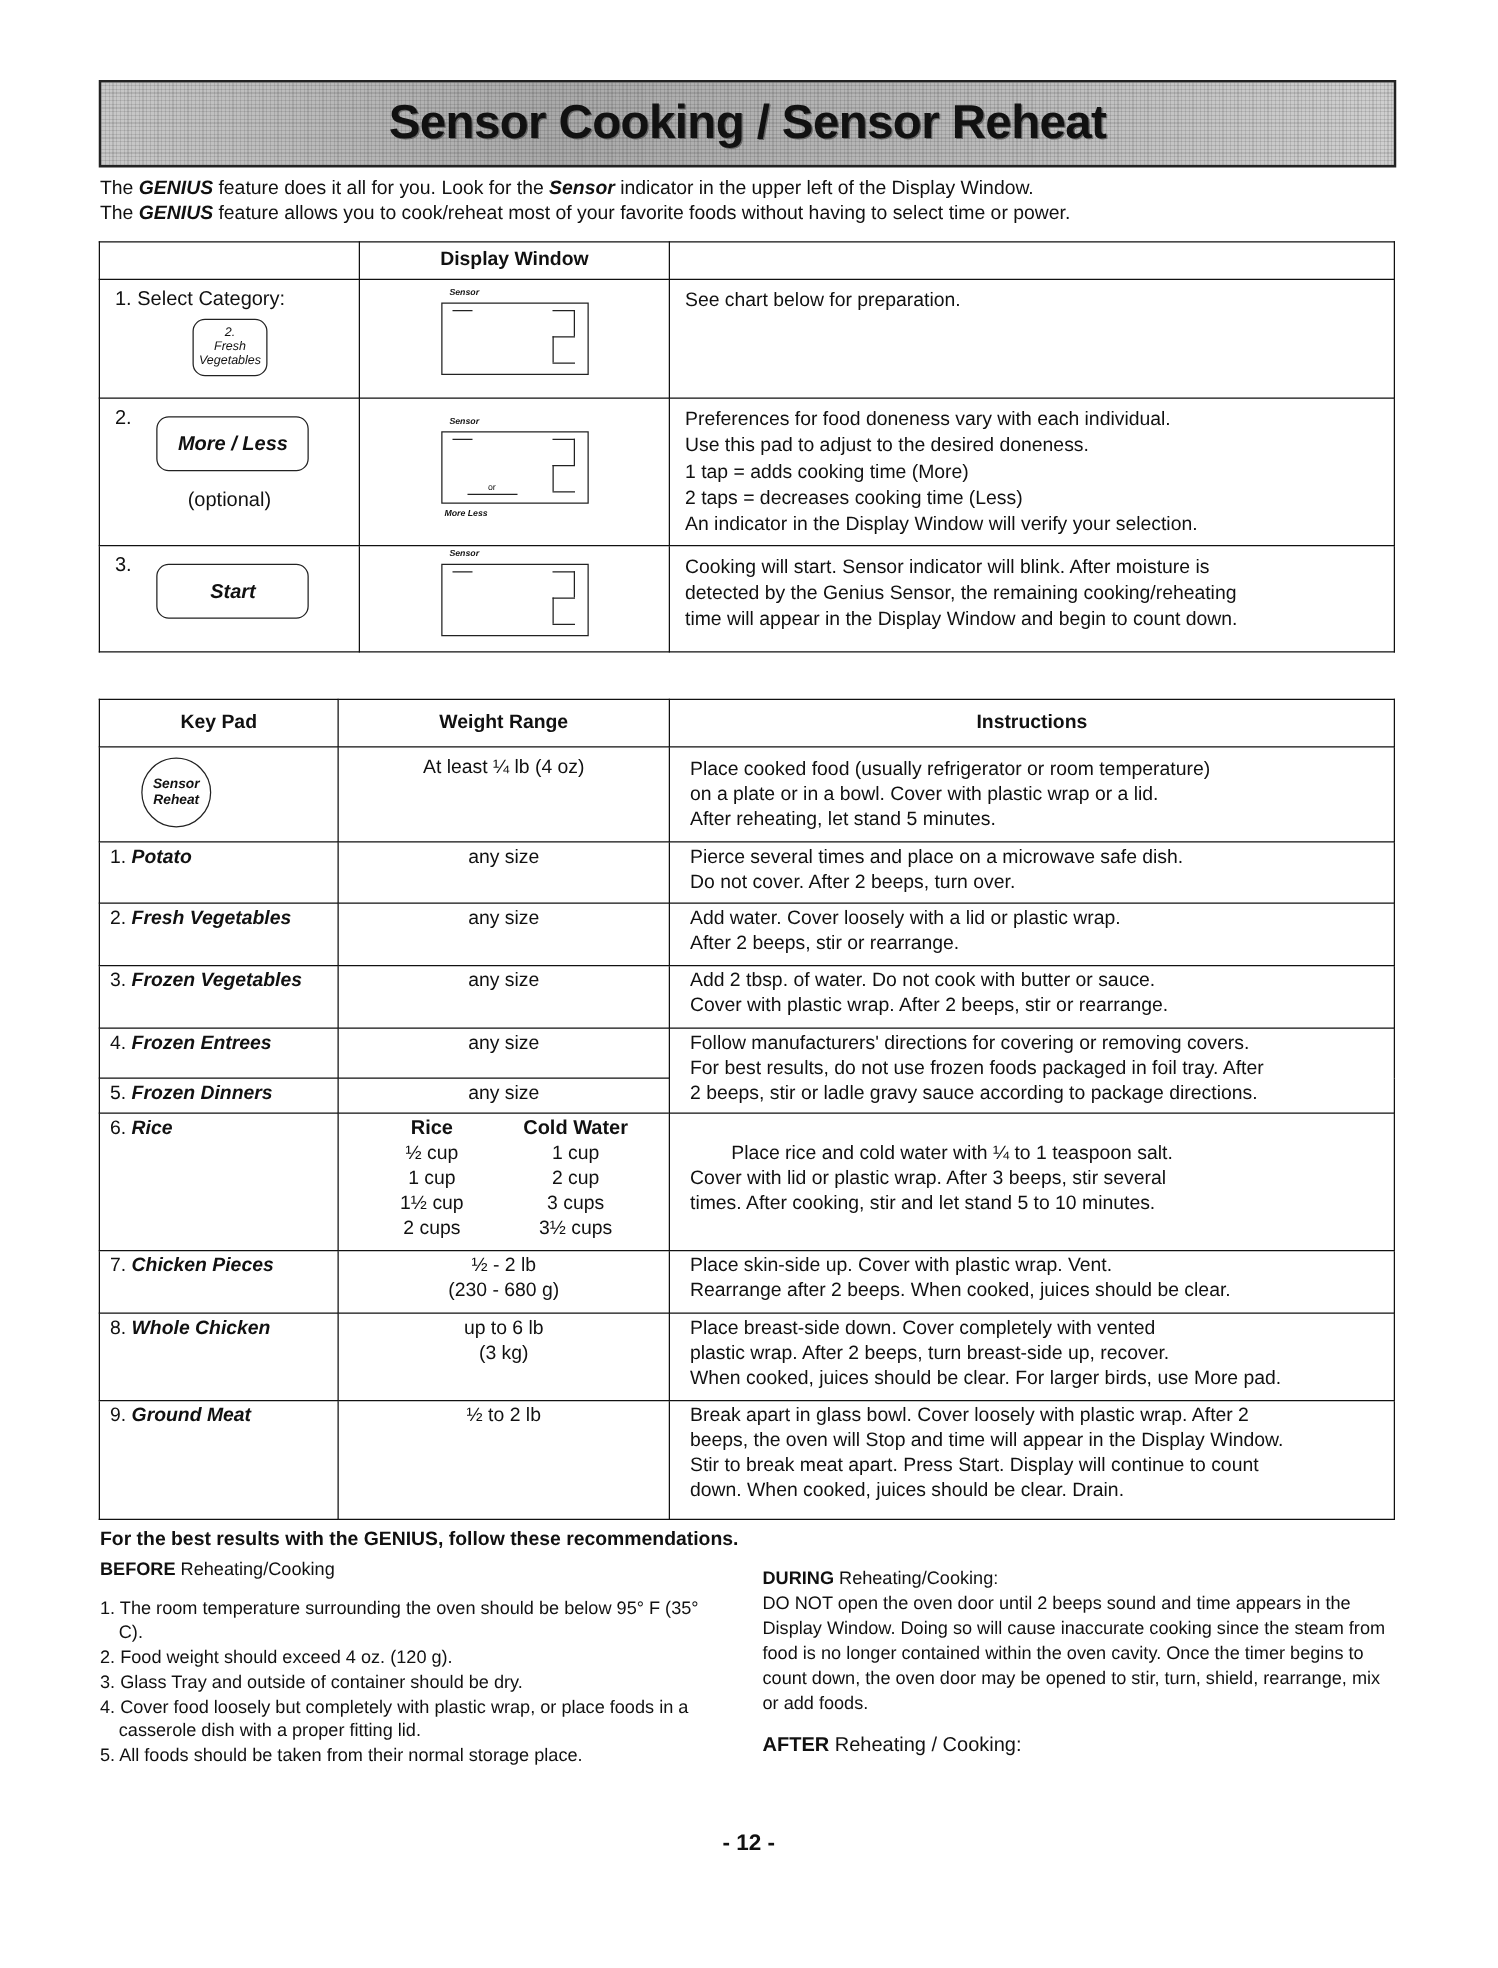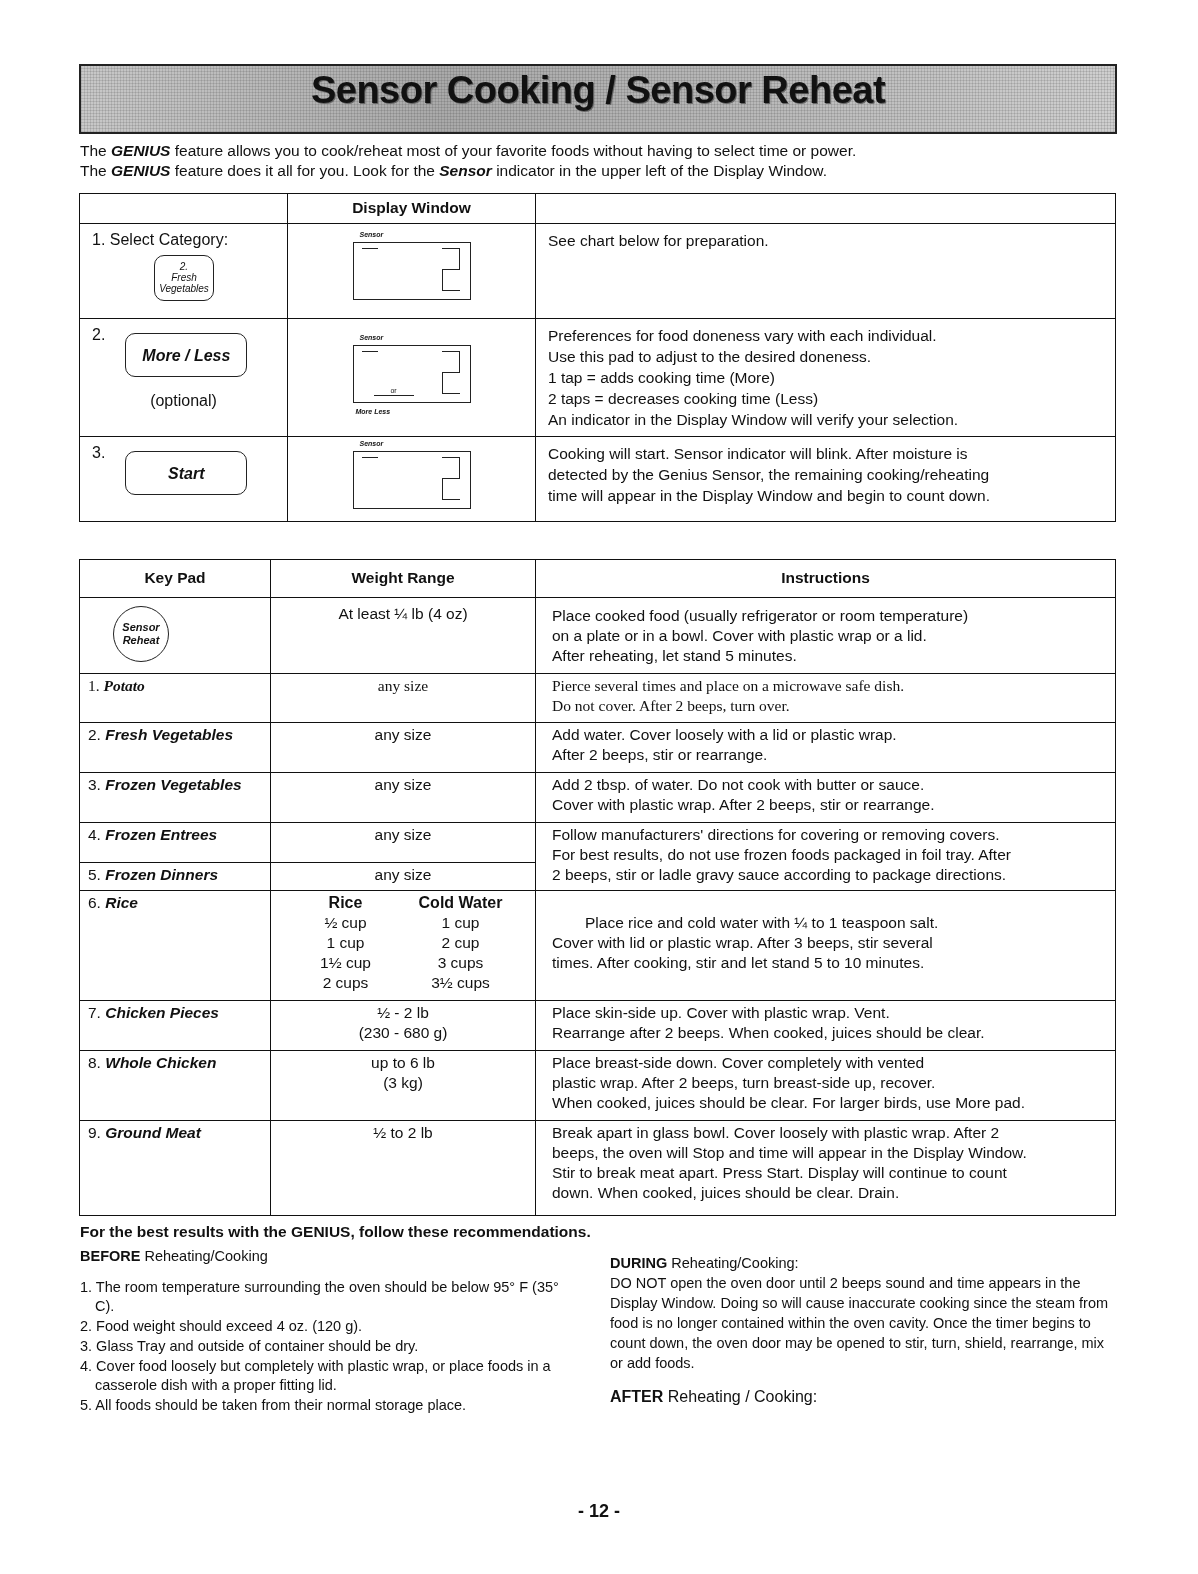--- a/index.html
+++ b/index.html
@@ -6,21 +6,21 @@
   html, body { width: 1198px; height: 1574px; background: #ffffff; }
   body { position: relative; font-family: "Liberation Sans", sans-serif; color: #111; font-size: 15.5px; line-height: 1.3; }
 
   .banner {
     position: absolute; left: 79px; top: 64px; width: 1038px; height: 70px;
     border: 2px solid #222;
     background:
       repeating-linear-gradient(0deg, rgba(0,0,0,0.10) 0 1px, transparent 1px 3px),
       repeating-linear-gradient(90deg, rgba(0,0,0,0.10) 0 1px, transparent 1px 3px),
       linear-gradient(90deg, #c8c8c8, #a9a9a9 35%, #b8b8b8 65%, #cfcfcf);
-    display: flex; align-items: flex-start; justify-content: center;
+    display: flex; align-items: center; justify-content: center;
   }
   .banner h1 {
     font-family: "Liberation Sans", sans-serif; font-weight: bold; font-size: 38px;
     letter-spacing: -0.5px; color: #111;
     text-shadow: 1px 1px 0 #666;
   }
 
   .intro { position: absolute; left: 80px; top: 141px; width: 1040px; font-size: 15.5px; line-height: 20px; }
   .intro b { font-style: italic; }
 
@@ -79,35 +79,35 @@
 
   .rec-title { position: absolute; left: 80px; top: 1222px; font-weight: bold; font-size: 15.5px; }
   .before-col { position: absolute; left: 80px; top: 1247px; width: 500px; font-size: 14.5px; line-height: 19px; }
   .before-col .head { margin-bottom: 12px; }
   .before-col ol { list-style: none; }
   .before-col li { padding-left: 15px; text-indent: -15px; margin-bottom: 1px; }
   .during-col { position: absolute; left: 610px; top: 1253px; width: 510px; font-size: 14.5px; line-height: 20px; }
   .during-col .after-head { margin-top: 14px; font-size: 16px; }
   .during-col .after-text { font-size: 16px; }
 
-  .page-num { position: absolute; left: 0; right: 0; top: 1500px; text-align: center; font-weight: bold; font-size: 18px; }
+  .page-num { position: absolute; left: 0; right: 0; top: 1463px; text-align: center; font-weight: bold; font-size: 18px; }
 </style>
 </head>
 <body>
 
 <div class="banner">
   <h1>Sensor Cooking / Sensor Reheat</h1>
 </div>
 
 <div class="intro">
   <div>
+    <span>The </span><b>GENIUS</b><span> feature does it all for you.  Look for the </span><b>Sensor</b><span> indicator in the upper left of the Display Window.</span>
+  </div>
+  <div>
     <span>The </span><b>GENIUS</b><span> feature allows you to cook/reheat most of your favorite foods without having to select time or power.</span>
-  </div>
-  <div>
-    <span>The </span><b>GENIUS</b><span> feature does it all for you.  Look for the </span><b>Sensor</b><span> indicator in the upper left of the Display Window.</span>
   </div>
 </div>
 
 <table class="steps">
   <tbody>
       <tr>
     <th class="c1"></th>
     <th class="c2">Display Window</th>
     <th></th>
   </tr>
@@ -217,21 +217,21 @@
     </td>
     <td class="w">
           <div style="margin-top:4px;">At least ¼ lb (4 oz)</div>
         </td>
     <td class="i">
       <div style="margin-top:6px;">Place cooked food (usually refrigerator or room temperature)</div>
       <div>on a plate or in a bowl.  Cover with plastic wrap or a lid.</div>
       <div>After reheating, let stand 5 minutes.</div>
     </td>
   </tr>
-  <tr style="height:49px;font-family:Liberation Serif, serif;">
+  <tr style="height:49px;">
     <td class="k name"><span>1.</span> <b>Potato</b></td>
     <td class="w">
           <div>any size</div>
         </td>
     <td class="i">
       <div>Pierce several times and place on a microwave safe dish.</div>
       <div>Do not cover.  After 2 beeps, turn over.</div>
     </td>
   </tr>
   <tr style="height:50px;">

